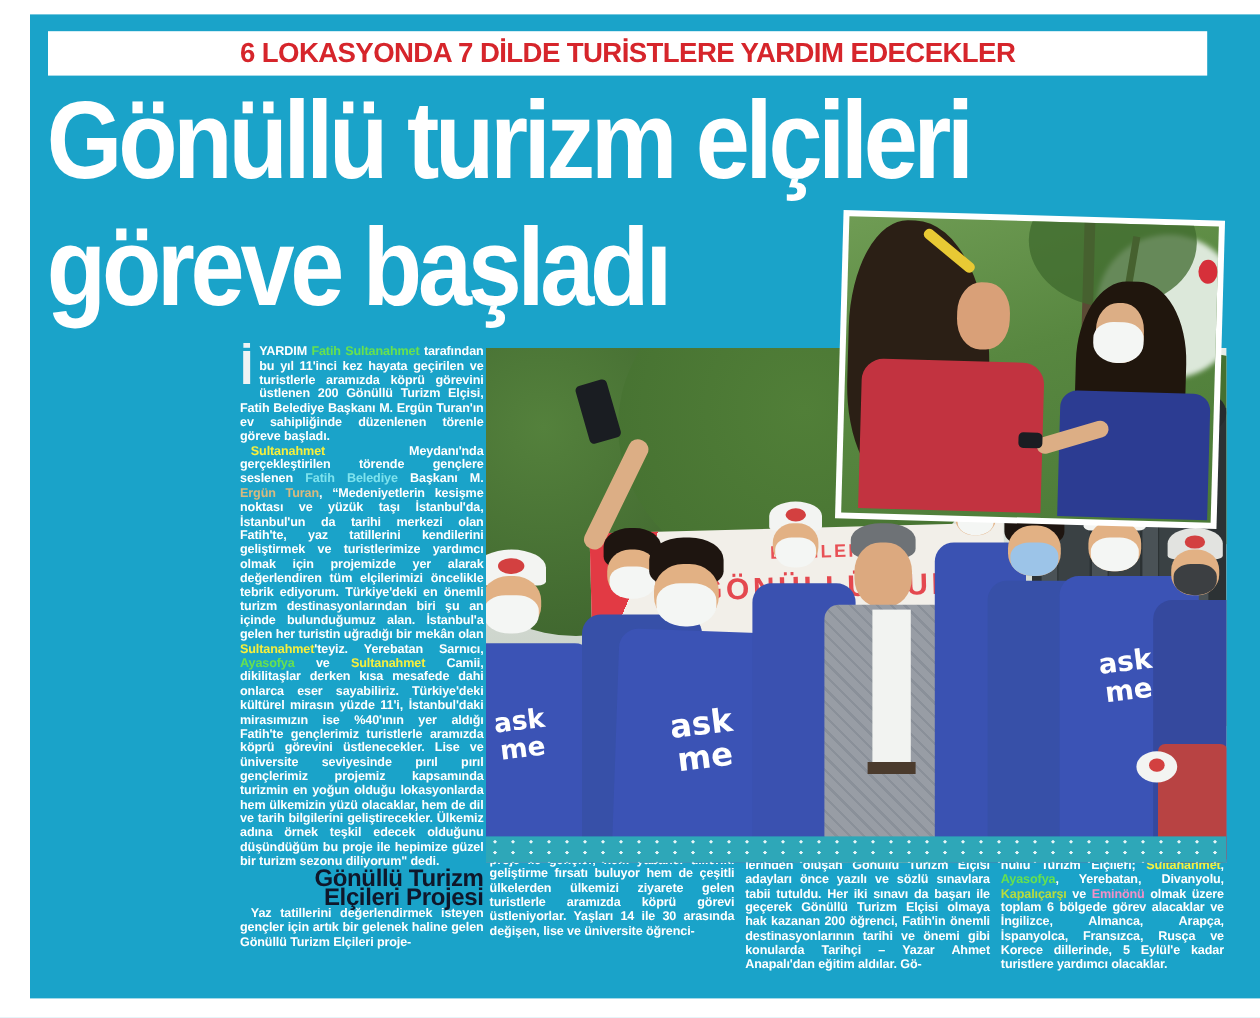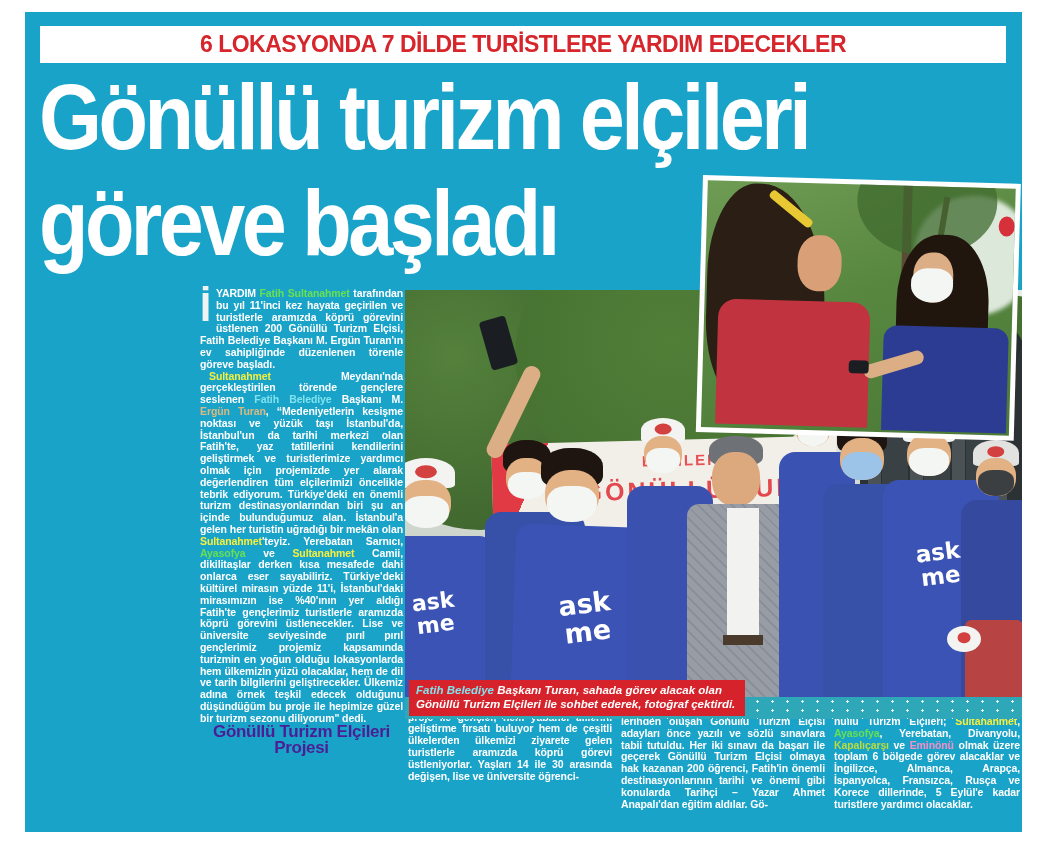--- a/index.html
+++ b/index.html
@@ -1,18 +1,18 @@
 <!DOCTYPE html>
 <html lang="tr"><head>
 <meta charset="utf-8">
 <style>
   html,body{margin:0;padding:0;background:#ffffff;}
   #canvas{position:relative;width:1050px;height:848px;overflow:hidden;background:#ffffff;
           font-family:"Liberation Sans", sans-serif;}
-  .page{position:absolute;left:25px;top:12px;width:997px;height:820px;background:#1aa3c9;}
+  .page{position:absolute;left:25px;top:12px;width:997px;height:820px;background:#1aa3c9;padding-left:28px;}
 
   
   .kicker-bar{position:absolute;left:15px;top:14px;width:966px;height:37px;background:#ffffff;
               display:flex;align-items:center;justify-content:center;}
   .kicker-text{color:#d6252b;font-weight:bold;font-size:23px;letter-spacing:-0.5px;}
 
   
   .headline{position:absolute;left:14px;top:52px;color:#ffffff;font-weight:bold;
             font-size:92px;line-height:106px;letter-spacing:-4px;white-space:nowrap;
             transform:scaleX(0.88);transform-origin:left top;}
@@ -23,21 +23,21 @@
 
   
   .col{position:absolute;color:#ffffff;font-weight:bold;font-size:10.5px;line-height:11.8px;
        text-align:justify;letter-spacing:-0.1px;}
   .col p{margin:0;}
   .col1{left:175px;top:276px;width:203px;}
   .col2{left:383px;top:676px;width:204px;}
   .col3{left:596px;top:704px;width:204px;}
   .col4{left:809px;top:704px;width:186px;}
   .indent{text-indent:9px;}
-  .subheading{color:#4c1d95;font-size:17px;line-height:16px;margin:6px 0 3px 0;text-align:center;
+  .subheading{color:#0f172a;font-size:20px;line-height:16px;margin:6px 0 3px 0;text-align:right;
               letter-spacing:-0.3px;}
 
   .kw-green{color:#67e14f;}
   .kw-yellow{color:#f7ef3c;}
   .kw-cyan{color:#7fe3ee;}
   .kw-tan{color:#d9b97e;}
   .kw-lime{color:#b8dc3c;}
   .kw-pink{color:#f48fc7;}
 
   .dropcap{float:left;font-size:40px;line-height:36px;margin:1px 5px 0 0;color:#eef3f4;font-weight:bold;}
@@ -105,20 +105,21 @@
     <div class="headline">
       <div>Gönüllü turizm elçileri</div>
       <div>göreve başladı</div>
     </div>
 
 
     <div class="col col1">
       <p><span class="dropcap">İ</span><span><span>YARDIM </span><span class="kw-green">Fatih Sultanahmet</span><span> tarafından bu yıl 11'inci kez hayata geçirilen ve turistlerle aramızda köprü görevini üstlenen 200 Gönüllü Turizm Elçisi, Fatih Belediye Başkanı M. Ergün Turan'ın ev sahipliğinde düzenlenen törenle göreve başladı.</span></span></p>
       <p class="indent"><span class="kw-yellow">Sultanahmet</span><span> Meydanı'nda gerçekleştirilen törende gençlere seslenen </span><span class="kw-cyan">Fatih Belediye</span><span> Başkanı M. </span><span class="kw-tan">Ergün Turan</span><span>, “Medeniyetlerin kesişme noktası ve yüzük taşı İstanbul'da, İstanbul'un da tarihi merkezi olan Fatih'te, yaz tatillerini kendilerini geliştirmek ve turistlerimize yardımcı olmak için projemizde yer alarak değerlendiren tüm elçilerimizi öncelikle tebrik ediyorum. Türkiye'deki en önemli turizm destinasyonlarından biri şu an içinde bulunduğumuz alan. İstanbul'a gelen her turistin uğradığı bir mekân olan </span><span class="kw-yellow">Sultanahmet</span><span>'teyiz. Yerebatan Sarnıcı, </span><span class="kw-green">Ayasofya</span><span> ve </span><span class="kw-yellow">Sultanahmet</span><span> Camii, dikilitaşlar derken kısa mesafede dahi onlarca eser sayabiliriz. Türkiye'deki kültürel mirasın yüzde 11'i, İstanbul'daki mirasımızın ise %40'ının yer aldığı Fatih'te gençlerimiz turistlerle aramızda köprü görevini üstlenecekler. Lise ve üniversite seviyesinde pırıl pırıl gençlerimiz projemiz kapsamında turizmin en yoğun olduğu lokasyonlarda hem ülkemizin yüzü olacaklar, hem de dil ve tarih bilgilerini geliştirecekler. Ülkemiz adına örnek teşkil edecek olduğunu düşündüğüm bu proje ile hepimize güzel bir turizm sezonu diliyorum" dedi.</span></p>
       <p class="subheading">Gönüllü Turizm Elçileri Projesi</p>
+      <p class="indent"><span>Yaz tatillerini değerlendirmek isteyen gençler için artık bir gelenek haline gelen Gönüllü Turizm Elçileri proje-</span></p>
     </div>
 
     <div class="col col2">
       <p><span>si bu yıl 11'inci kez hayata geçirildi. Yaklaşık 700 öğrencinin başvurduğu proje ile gençler, hem yabancı dillerini geliştirme fırsatı buluyor hem de çeşitli ülkelerden ülkemizi ziyarete gelen turistlerle aramızda köprü görevi üstleniyorlar. Yaşları 14 ile 30 arasında değişen, lise ve üniversite öğrenci-</span></p>
     </div>
     <div class="col col3">
       <p><span>lerinden oluşan Gönüllü Turizm Elçisi adayları önce yazılı ve sözlü sınavlara tabii tutuldu. Her iki sınavı da başarı ile geçerek Gönüllü Turizm Elçisi olmaya hak kazanan 200 öğrenci, Fatih'in önemli destinasyonlarının tarihi ve önemi gibi konularda Tarihçi – Yazar Ahmet Anapalı'dan eğitim aldılar. Gö-</span></p>
     </div>
     <div class="col col4">
       <p><span>nüllü Turizm Elçileri; </span><span class="kw-yellow">Sultanahmet</span><span>, </span><span class="kw-green">Ayasofya</span><span>, Yerebatan, Divanyolu, </span><span class="kw-lime">Kapalıçarşı</span><span> ve </span><span class="kw-pink">Eminönü</span><span> olmak üzere toplam 6 bölgede görev alacaklar ve İngilizce, Almanca, Arapça, İspanyolca, Fransızca, Rusça ve Korece dillerinde, 5 Eylül'e kadar turistlere yardımcı olacaklar.</span></p>
@@ -213,21 +214,20 @@
       <div class="mask dark" style="left:573px;top:180px;width:36px;height:26px;"></div>
       <div class="torso" style="left:556px;top:210px;width:80px;height:219px;background:#35499e;"></div>
 
       <div style="position:absolute;left:560px;top:330px;width:58px;height:99px;background:#b84343;border-radius:6px;"></div>
       <div class="cap" style="left:542px;top:336px;width:34px;height:26px;border-radius:50%;">
           <div class="capdot"></div>
         </div>
 
       <div class="ground"></div>
 
-      <div class="caption"><span class="kw-cyan">Fatih</span><span> </span><span class="kw-cyan">Belediye</span><span> Başkanı Turan, sahada görev alacak olan Gönüllü Turizm Elçileri ile sohbet ederek, fotoğraf çektirdi.</span></div>
     </div>
 
     <div class="inset-photo">
       <div class="inset-img">
         <div class="inset-sky"></div>
         <div class="trunk" style="left:196px;top:0;width:9px;height:90px;"></div>
         <div class="trunk" style="left:232px;top:10px;width:6px;height:70px;transform:rotate(8deg);"></div>
         <div class="blob" style="left:150px;top:-40px;width:140px;height:110px;background:#3f6a2e;opacity:.75;"></div>
 
         <div class="hair" style="left:2px;top:2px;width:118px;height:225px;background:#2b1f15;border-radius:40% 55% 40% 40%;"></div>

